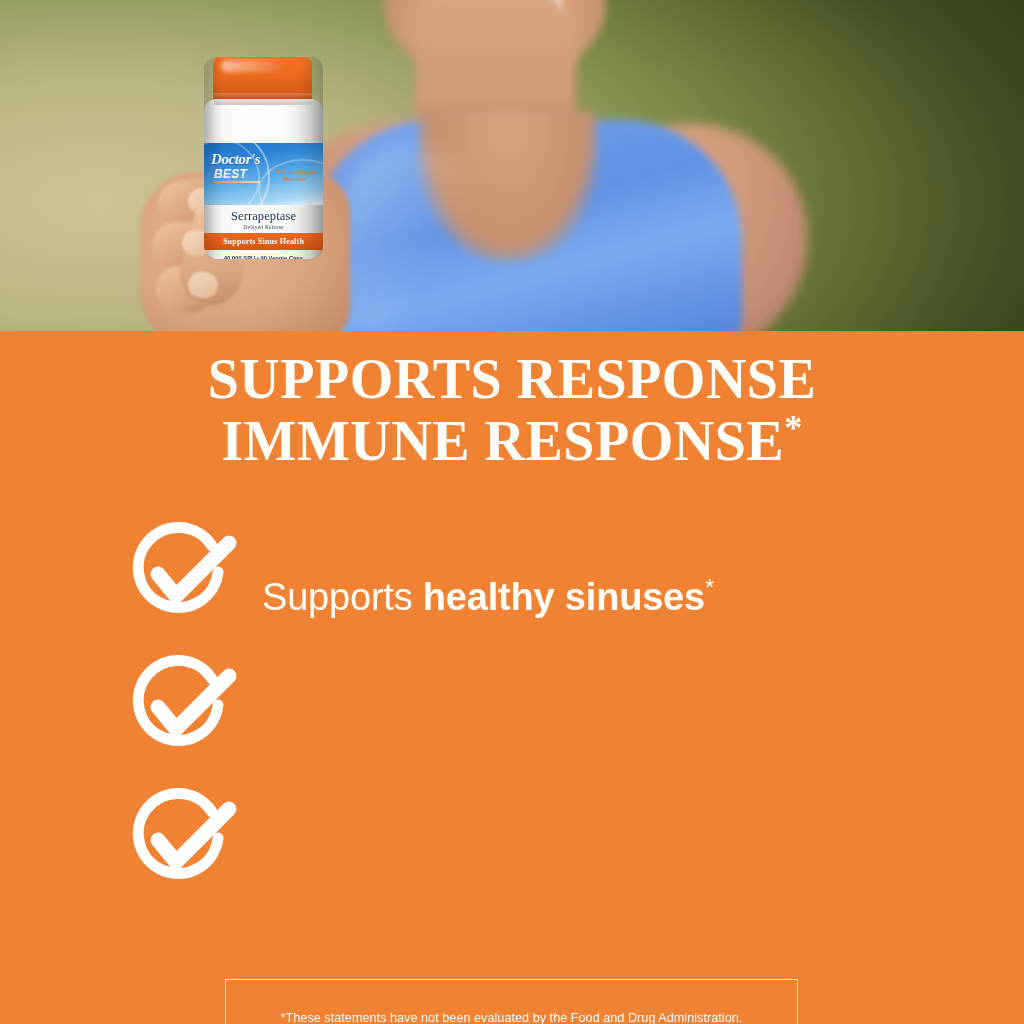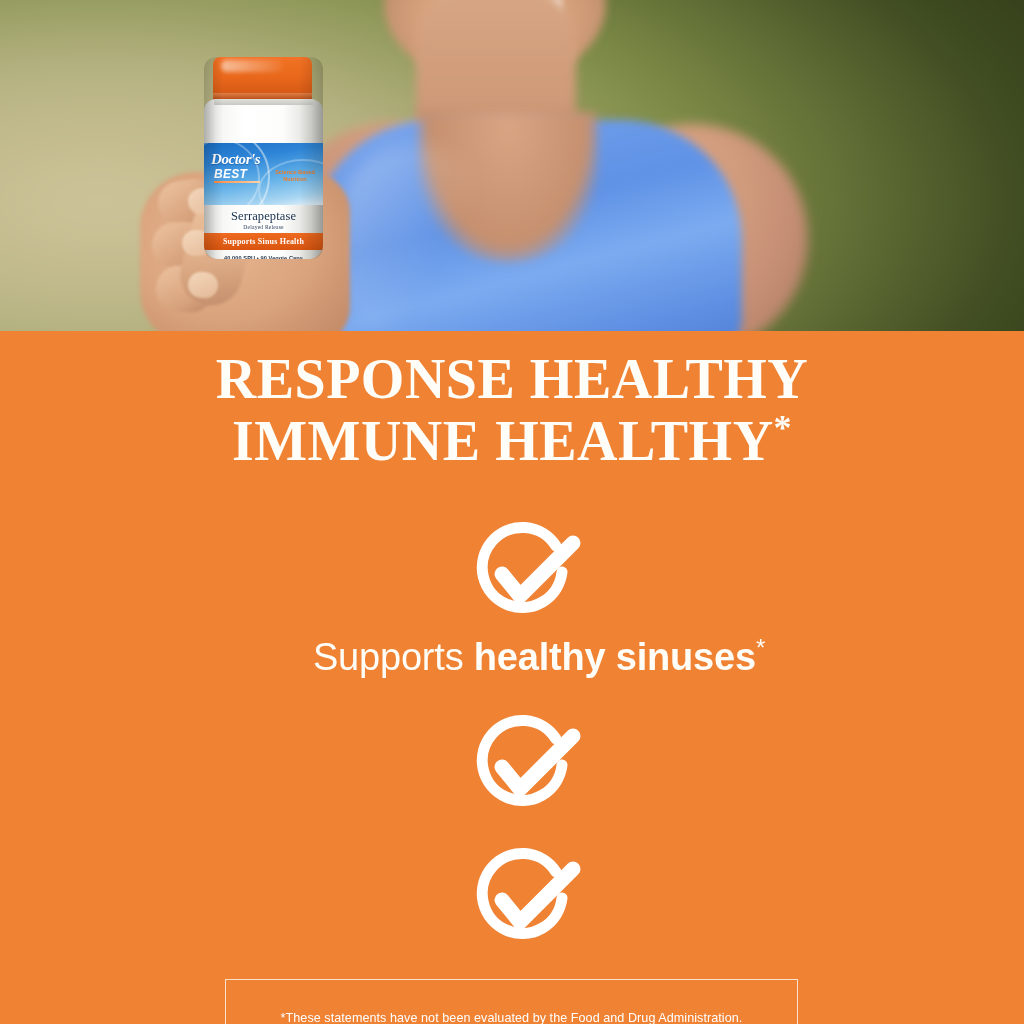--- a/index.html
+++ b/index.html
@@ -118,21 +118,21 @@
 
   
   .panel{position:absolute;left:0;top:331px;width:1024px;height:693px;background:#f08234;}
 
   .headline{position:absolute;left:0;top:348px;width:1024px;text-align:center;
        font-family:"Liberation Serif",serif;font-weight:700;color:#fffdf7;
        font-size:56px;line-height:62px;letter-spacing:.5px;}
   .headline sup{font-size:36px;vertical-align:super;line-height:0;}
 
   .bullets{position:absolute;left:128px;top:516px;width:800px;}
-  .bullet{display:flex;align-items:center;margin-bottom:25px;flex-direction:column;}
+  .bullet{display:flex;align-items:flex-end;margin-bottom:25px;}
   .chk{flex:0 0 auto;width:112px;height:104px;margin-top:4px;}
   .btext{margin-left:22px;color:#fffdf7;font-size:38px;line-height:54px;
        font-weight:300;letter-spacing:-.2px;padding-top:6px;}
   .btext b{font-weight:700;}
   .btext sup{font-size:24px;vertical-align:super;line-height:0;font-weight:400;}
 
   .disclaimer{position:absolute;left:225px;top:962px;width:573px;height:49px;
        border:1px solid rgba(255,255,255,.75);box-sizing:border-box;
        display:flex;align-items:flex-end;justify-content:center;margin-top:17px;}
   .disclaimer p{margin:0;text-align:center;color:#fff;font-size:12.6px;line-height:18px;
@@ -197,22 +197,22 @@
         <div class="spu">40,000 SPU  •  90 Veggie Caps</div>
 
       </div>
       <div class="bottle-shade"></div>
     </div>
   </div>
 
   <div class="panel"></div>
 
   <div class="headline">
-    <span>RESPONSE HEALTHY</span><br>
-    <span>IMMUNE HEALTHY</span><sup>*</sup>
+    <span>SUPPORTS RESPONSE</span><br>
+    <span>IMMUNE RESPONSE</span><sup>*</sup>
   </div>
 
   <div class="bullets">
 
     <div class="bullet">
       <svg class="chk" viewBox="0 0 112 104">
         <path d="M84 26 A40 40 0 1 0 90 52" fill="none" stroke="#ffffff" stroke-width="11" stroke-linecap="round"></path>
         <path d="M30 54 L48 76 L101 23" fill="none" stroke="#ffffff" stroke-width="15" stroke-linecap="round" stroke-linejoin="round"></path>
       </svg>
       <div class="btext">

